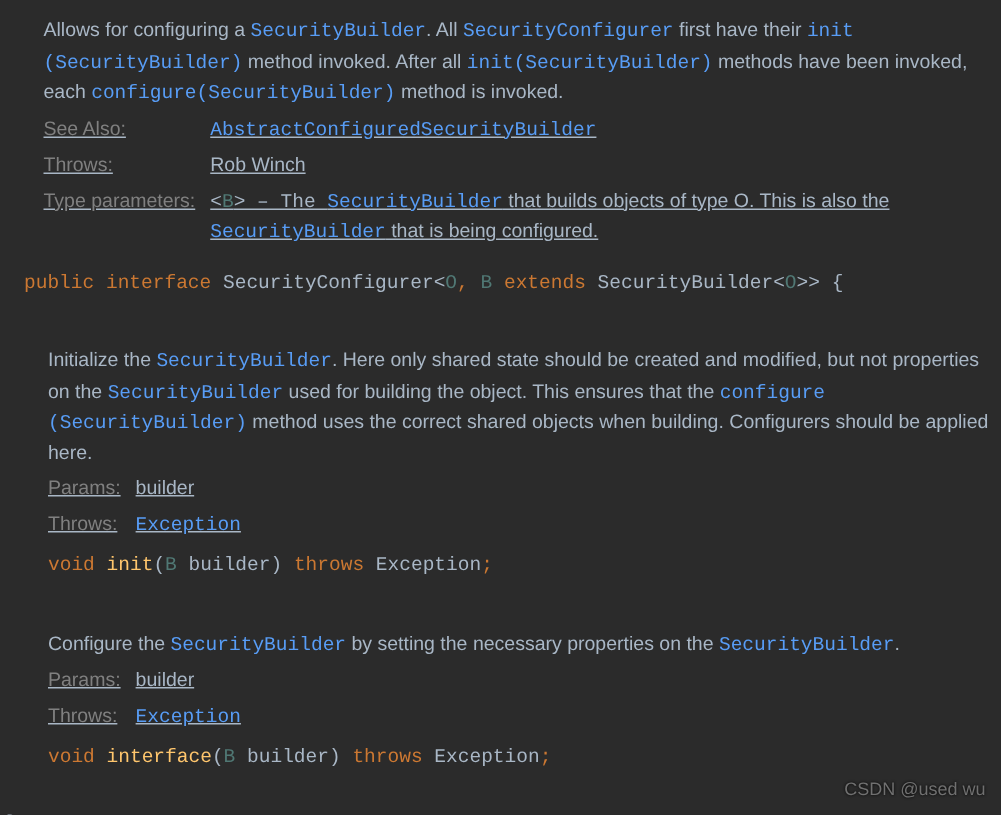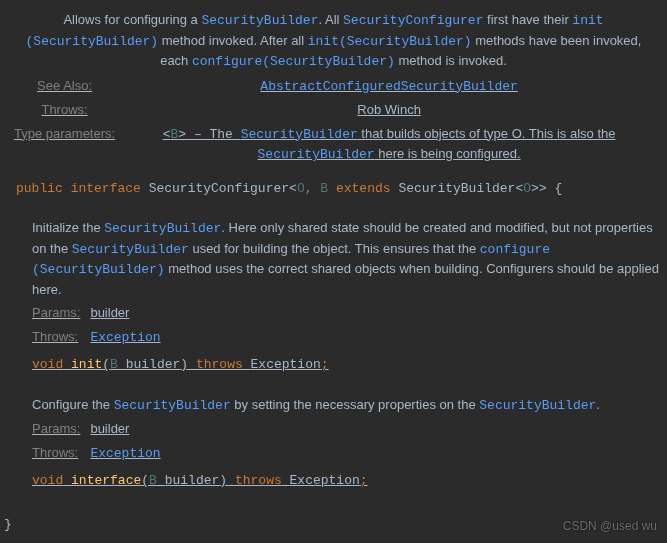--- a/index.html
+++ b/index.html
@@ -9,40 +9,39 @@
     font-family: "Segoe UI", Arial, sans-serif;
     font-size: 13px;
     color: #a9b7c6;
     line-height: 1.5;
     width: 667px;
     height: 543px;
     overflow: hidden;
     position: relative;
   }
   .doc {
-    padding: 10px 14px 0 14px;
-    text-align: center;
+    padding: 10px 14px 0 29px;
   }
   .code-link { color: #589df6; }
   .param-type-highlight { color: #507874; }
   .kw-public { color: #cc7832; }
   .kw-void { color: #cc7832; }
   .kw-throws { color: #cc7832; }
   .kw-extends { color: #cc7832; }
   .kw-interface { color: #cc7832; }
   .type-name { color: #a9b7c6; }
   .generic-o { color: #507874; }
   .generic-b { color: #507874; }
   .punc { color: #cc7832; }
   .mono { font-family: Consolas, "Courier New", monospace; font-size: 13px; }
   .doc-table { display: grid; grid-template-columns: max-content 1fr; column-gap: 10px; row-gap: 4px; margin-top:4px;text-decoration:underline;}
   .doc-label { color: #808080; }
-  .method-block { margin-left: 32px; margin-top: 20px; }
+  .method-block { margin-left: 32px; margin-top: 32px; }
   .method-doc { margin-bottom: 4px; }
-  .sig-line { margin-top:8px;text-decoration:underline; }
+  .sig-line { margin-top:8px; }
   .watermark {
     position: absolute;
     bottom: 8px;
     right: 10px;
     color: #707070;
     font-size: 12px;
     text-shadow: 0 0 2px #000;
   }
   .class-sig { margin-top: 14px; }
 </style>
@@ -54,21 +53,21 @@
     <span>Allows for configuring a </span><span class="code-link mono">SecurityBuilder</span><span>. All </span><span class="code-link mono">SecurityConfigurer</span><span> first have their </span><span class="code-link mono">init (SecurityBuilder)</span><span> method invoked. After all </span><span class="code-link mono">init(SecurityBuilder)</span><span> methods have been invoked, each </span><span class="code-link mono">configure(SecurityBuilder)</span><span> method is invoked.</span>
   </div>
   <div class="doc-table">
     <div class="doc-label">See Also:</div>
     <div><span class="code-link mono">AbstractConfiguredSecurityBuilder</span></div>
     <div class="doc-label">Throws:</div>
     <div>Rob Winch</div>
     <div class="doc-label">Type parameters:</div>
     <div>
       <div>
-        <span class="mono">&lt;</span><span class="mono param-type-highlight">B</span><span class="mono">&gt; – The </span><span class="code-link mono">SecurityBuilder</span><span> that builds objects of type O. This is also the </span><span class="code-link mono">SecurityBuilder</span><span> here is being configured.</span>
+        <span class="mono">&lt;</span><span class="mono param-type-highlight">B</span><span class="mono">&gt; – The </span><span class="code-link mono">SecurityBuilder</span><span> that builds objects of type O. This is also the </span><span class="code-link mono">SecurityBuilder</span><span> that is being configured.</span>
       </div>
     </div>
   </div>
 </div>
 
 <div class="mono class-sig" style="padding-left:16px">
   <span class="kw-public">public</span>
   <span class="kw-interface">interface</span>
   <span class="type-name">SecurityConfigurer</span><span>&lt;</span><span class="generic-o">O</span><span class="punc">,</span>
   <span class="generic-b">B</span>

